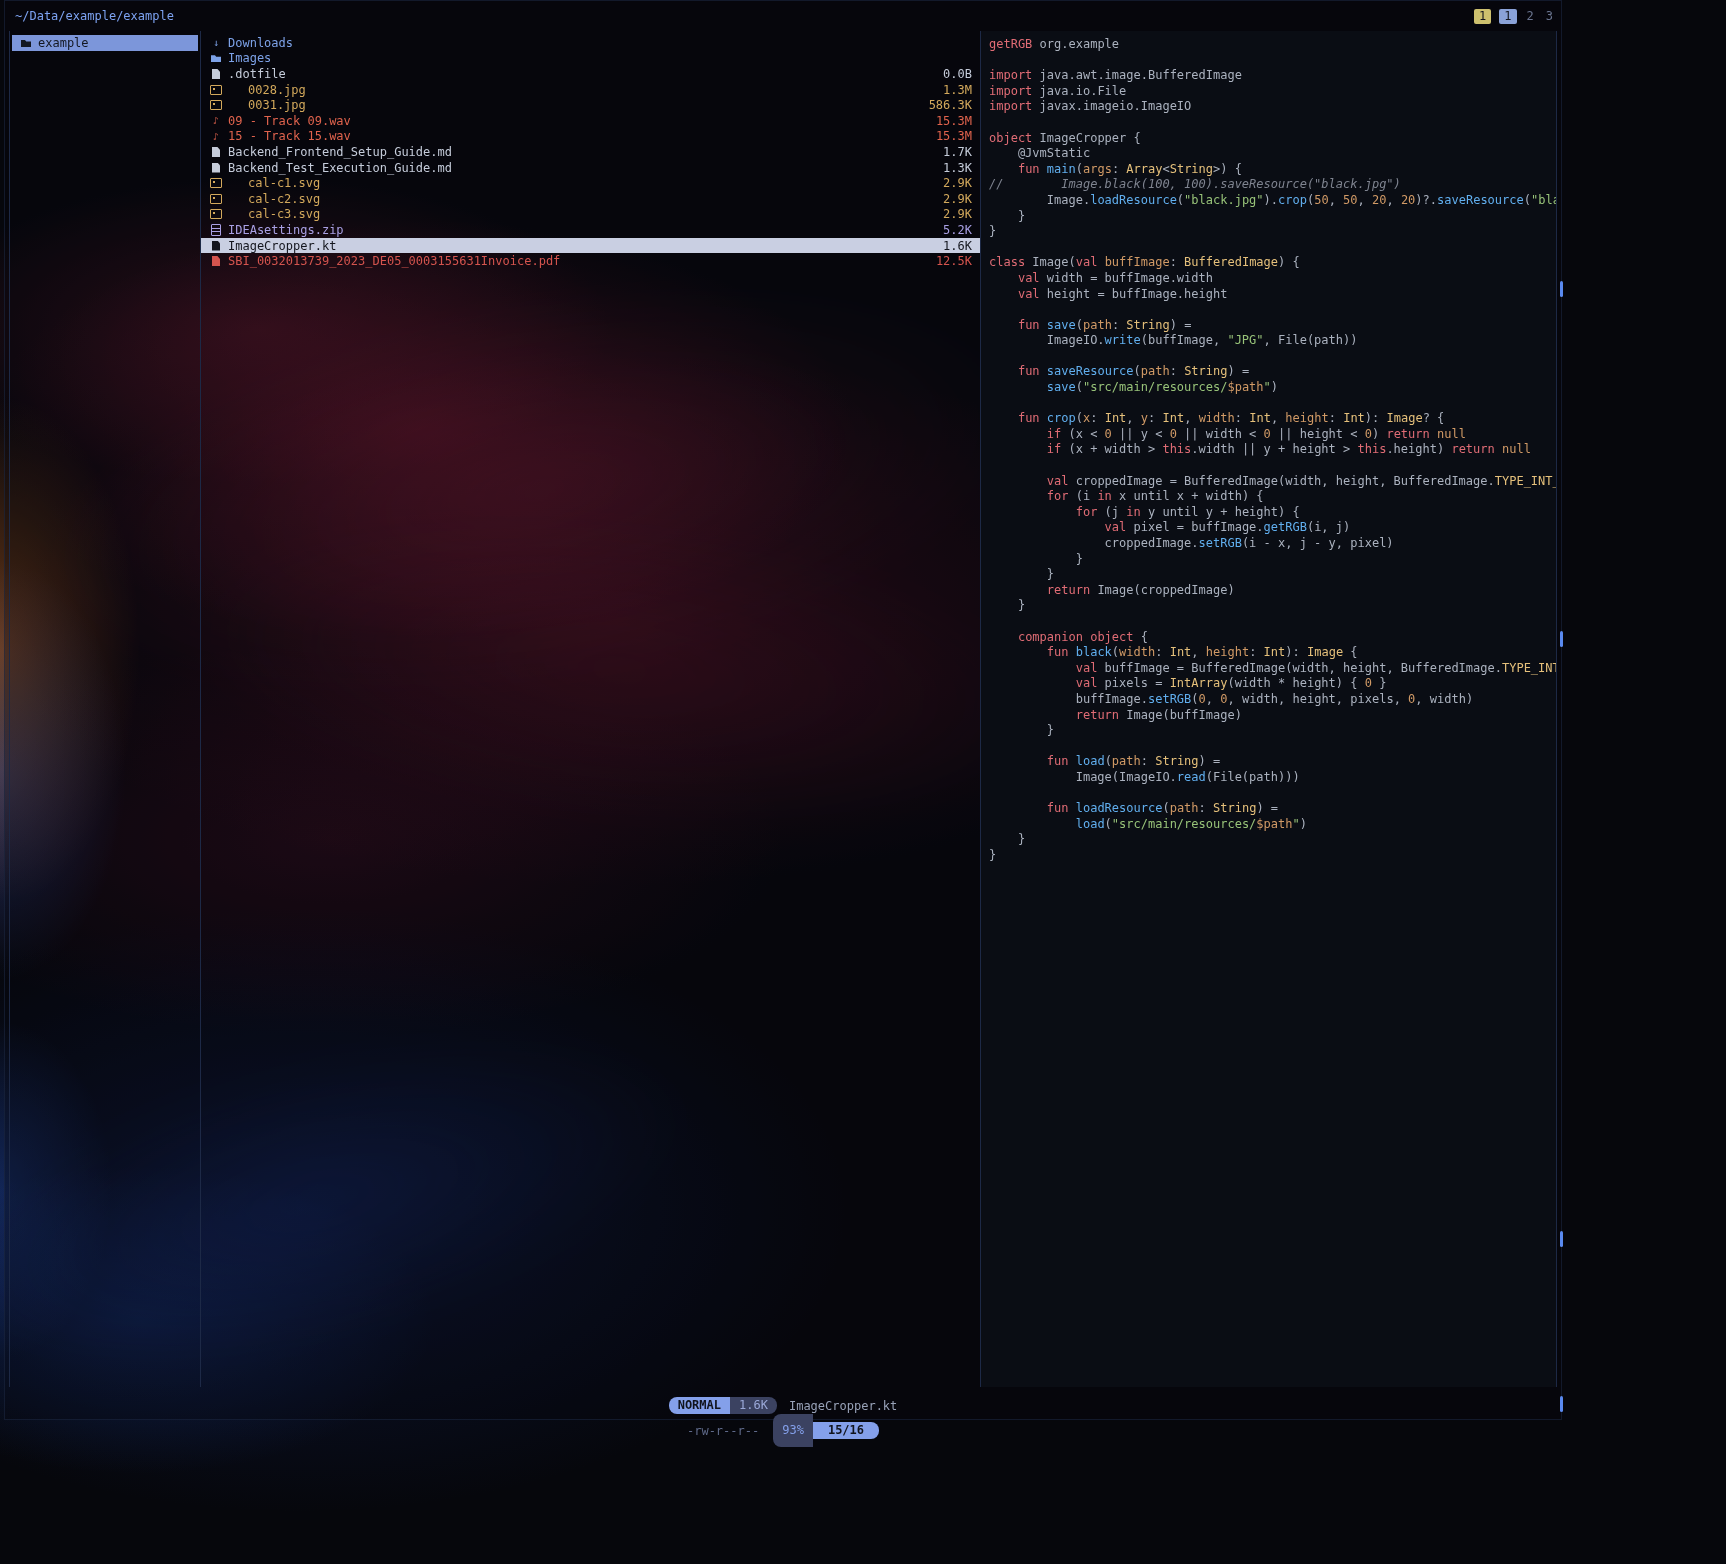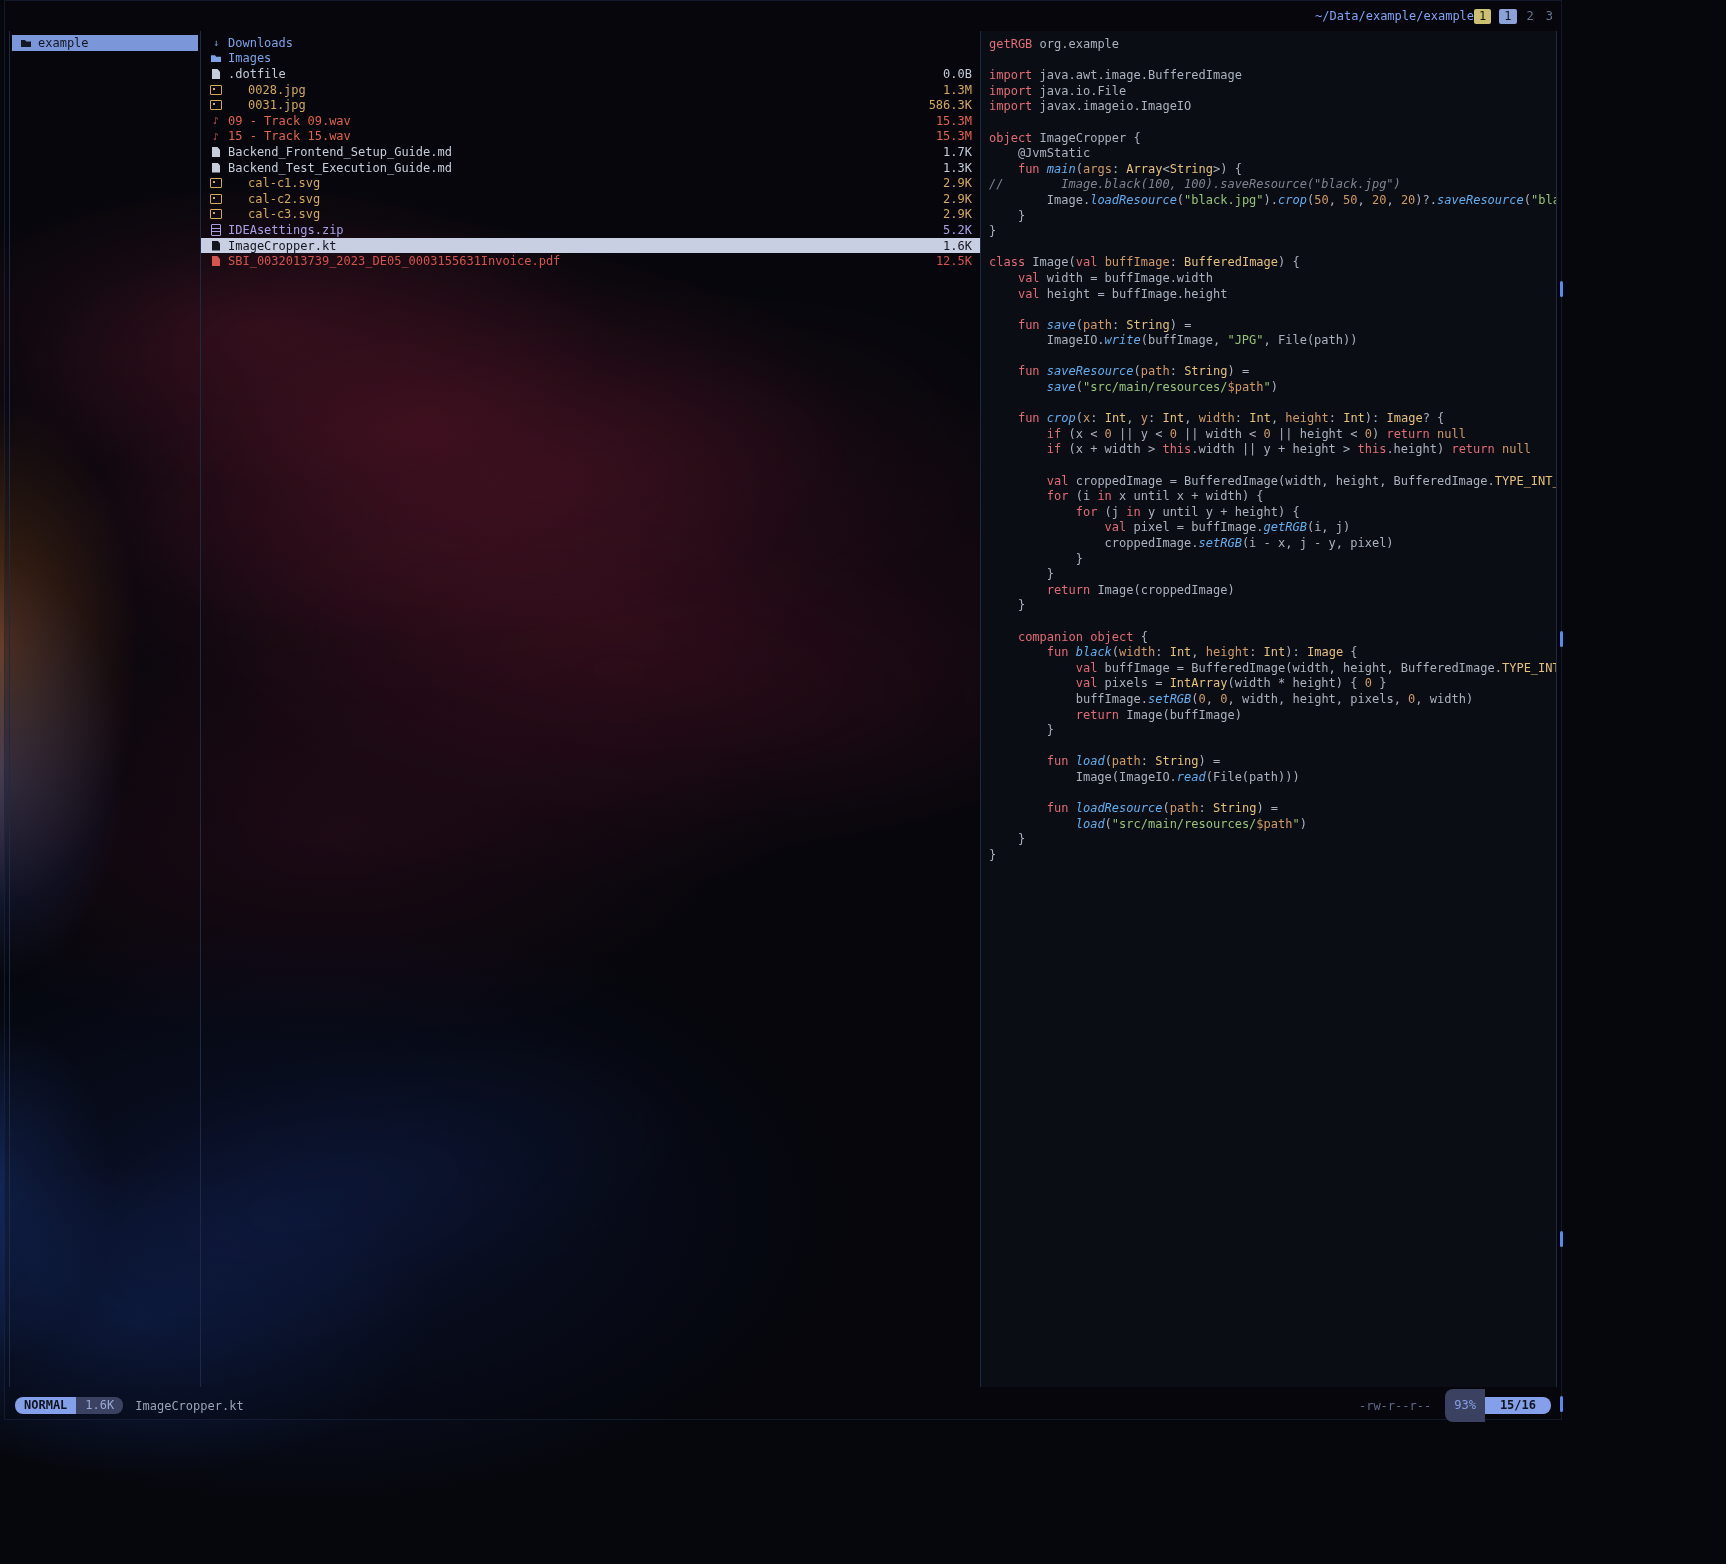--- a/index.html
+++ b/index.html
@@ -26,21 +26,21 @@
   .fil2 { left:180px; top:520px;  width:880px;  height:300px; transform:rotate(6deg);
           background:radial-gradient(closest-side, rgba(170,35,65,0.14), rgba(170,35,65,0)); }
   .fil3 { left:-60px; top:1060px; width:760px;  height:280px; transform:rotate(-14deg);
           background:radial-gradient(closest-side, rgba(35,75,185,0.16), rgba(35,75,185,0)); }
 
   
   .terminal { position:absolute; left:4px; top:0; width:1558px; height:1420px;
               background:rgba(5,8,14,0.30); border:1px solid rgba(30,42,70,0.55); }
 
   .topbar { position:absolute; top:5px; left:10px; right:6px; height:20px;
-            display:flex; justify-content:flex-end; align-items:center; font-size:12px; }
+            display:flex; justify-content:space-between; align-items:center; font-size:12px; }
   .path { color:var(--path-blue,#7da3f2); }
   .tabs { display:flex; gap:8px; align-items:center; }
   .tab  { line-height:15px; border-radius:2px; }
   .tab.badge-yellow { background:var(--tab-yellow,#cdc06e); color:#14161e; padding:0 5px; }
   .tab.badge-blue   { background:var(--tab-blue,#8aa2d8);   color:#14161e; padding:0 5px; }
   .tab.plain        { color:#6a7590; padding:0 2px; }
 
   .panes { position:absolute; top:30px; left:4px; right:4px; bottom:32px; display:flex; }
   .pane  { position:relative; height:100%; }
   .pane.left  { width:192px; border-left:1px solid var(--border,#1d2946);
@@ -80,32 +80,32 @@
            border-radius:1px;
            background:linear-gradient(rgba(0,0,0,0) 3px, currentColor 3px, currentColor 4px,
                       rgba(0,0,0,0) 4px, rgba(0,0,0,0) 6px, currentColor 6px, currentColor 7px,
                       rgba(0,0,0,0) 7px); }
 
   
   .cline { white-space:pre; font-size:12px; line-height:15.6px; height:15.6px;
            color:var(--tok-plain,#abb2bf); }
   .tk-kw  { color:var(--tok-keyword,#e06c75); }
   .tk-kwi { color:var(--tok-keyword,#e06c75); }
-  .tk-fn  { color:var(--tok-function,#61afef);font-style:italic; }
+  .tk-fn  { color:var(--tok-function,#61afef); }
   .tk-ty  { color:var(--tok-type,#e5c07b); }
   .tk-pr  { color:var(--tok-param,#d19a66); }
   .tk-st  { color:var(--tok-string,#98c379); }
   .tk-nu  { color:var(--tok-number,#d19a66); }
   .tk-iv  { color:var(--tok-param,#d19a66); }
   .tk-cm  { color:var(--tok-comment,#7f8490); font-style:italic; }
   .tk-pl  { color:var(--tok-plain,#abb2bf); }
 
   
   .statusbar { position:absolute; left:10px; right:10px; bottom:5px; height:17px;
-               display:flex; justify-content:space-between; align-items:center; font-size:12px; }
+               display:flex; justify-content:space-between; align-items:center; font-size:12px;flex-direction:column; }
   .sb-left, .sb-right { display:flex; align-items:center; }
   .sb-mode  { background:var(--accent-blue,#84a0ea); color:#10131c; font-weight:bold;
               padding:0 9px; line-height:17px; border-radius:8px 0 0 8px; }
   .sb-size  { background:var(--badge-slate,#3b4261); color:#9aa8d8;
               padding:0 9px; line-height:17px; border-radius:0 8px 8px 0; margin-right:12px; }
   .sb-name  { color:#98a2b8; }
   .sb-perms { color:#5f6a8a; margin-right:14px; }
   .sb-pct   { background:var(--badge-slate,#3b4261); color:var(--accent-blue,#84a0ea);
               padding:8px 9px; line-height:17px; border-radius:8px 0 0 8px; }
   .sb-pos   { background:var(--accent-blue,#84a0ea); color:#10131c; font-weight:bold;

